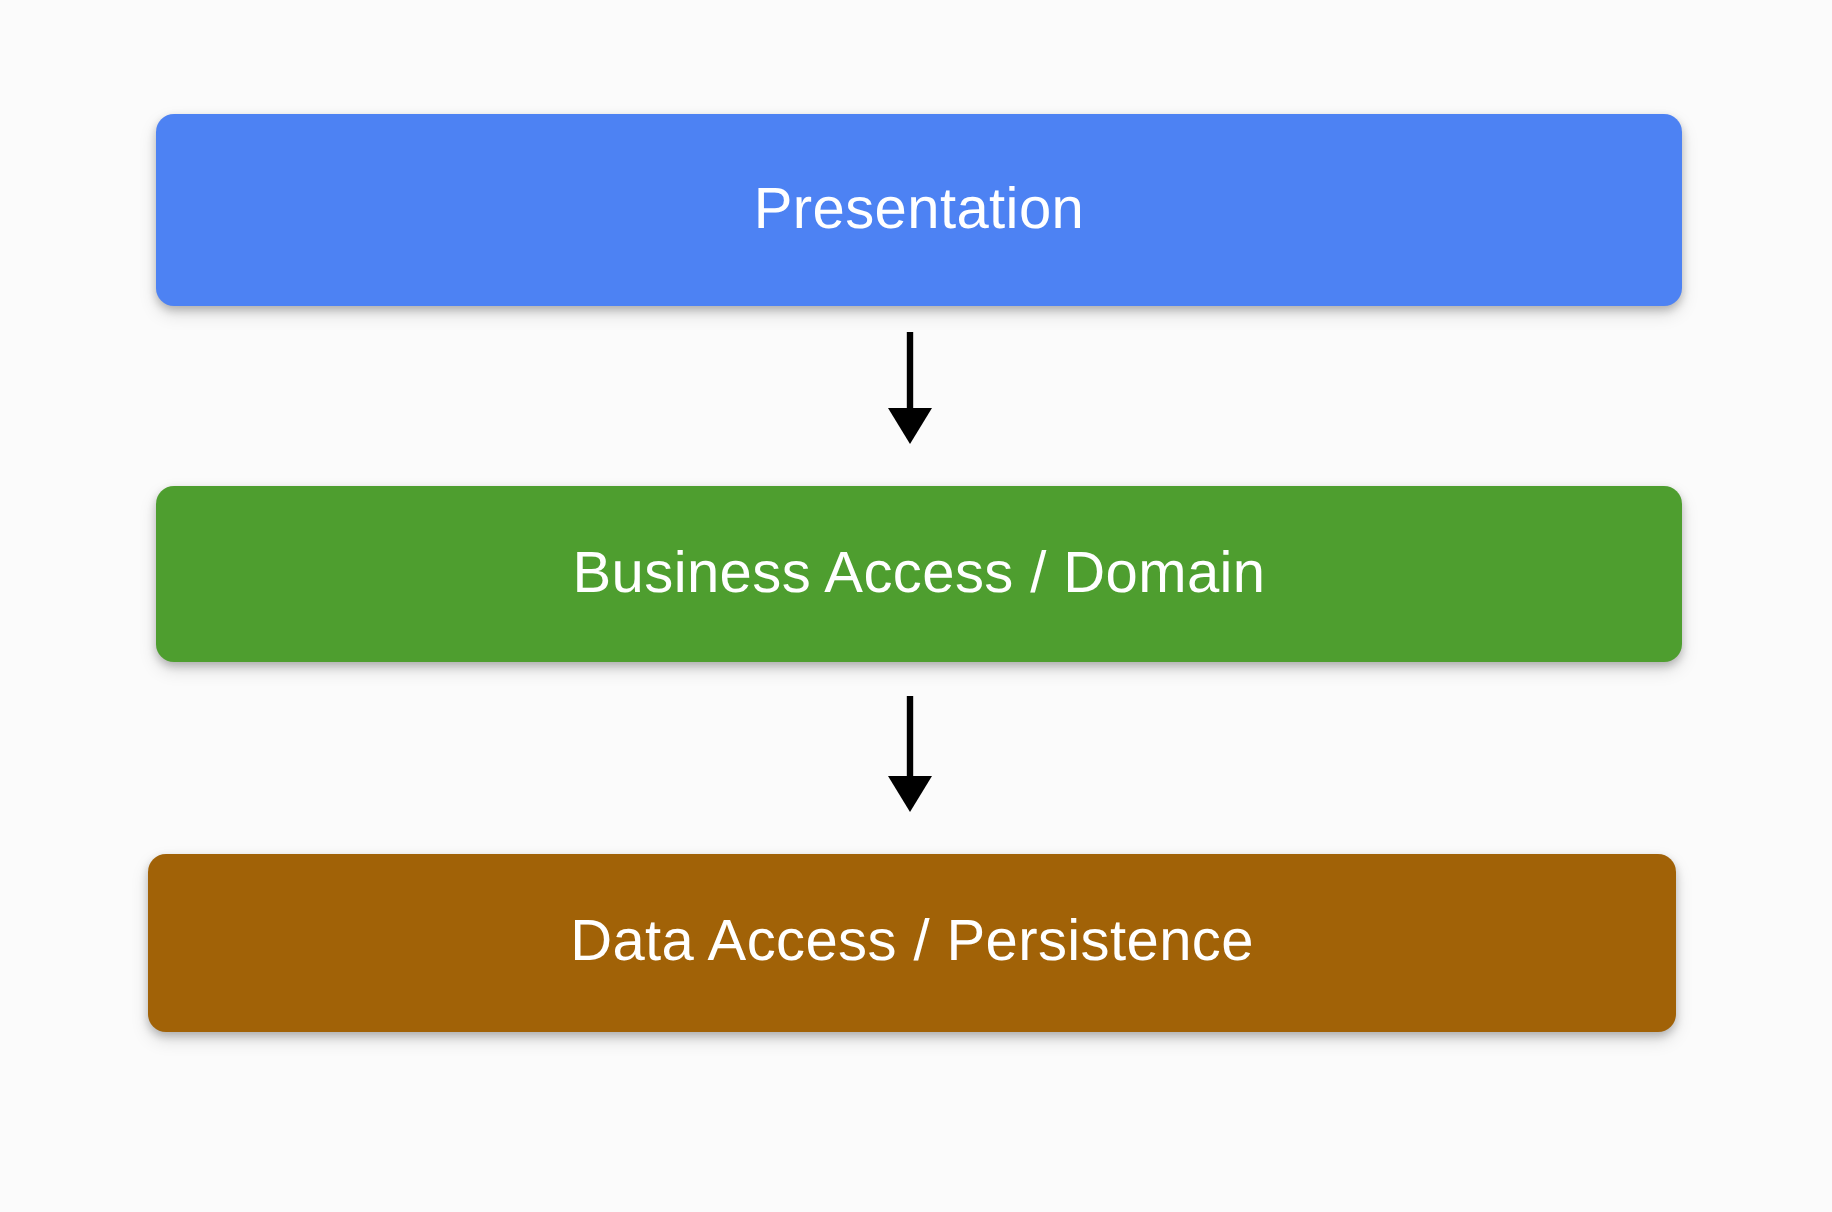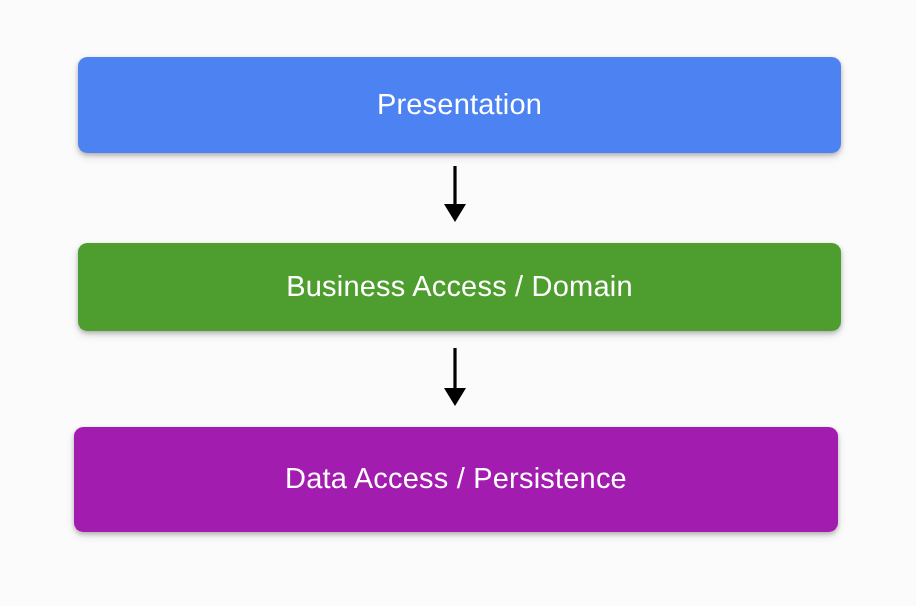--- a/index.html
+++ b/index.html
@@ -56,17 +56,17 @@
 
   <div class="layer-box" id="layer-1" style="left: 78px; top: 243px; width: 763px; height: 88px; background: rgb(78, 158, 47);">
     <span class="layer-label" style="color: rgb(255, 255, 255);">Business Access / Domain</span>
   </div>
 
   <svg class="arrow-svg" id="arrow-1" width="40" height="58" viewBox="0 0 40 58" style="left: 435px; top: 348px;">
     <line x1="20" y1="0" x2="20" y2="42" stroke="#000000" stroke-width="3.2"></line>
     <polygon points="9,40 31,40 20,58" fill="#000000"></polygon>
   </svg>
 
-  <div class="layer-box" id="layer-2" style="left: 74px; top: 427px; width: 764px; height: 105px; background: #a21caf;">
+  <div class="layer-box" id="layer-2" style="left: 74px; top: 427px; width: 764px; height: 89px; background: #a16207;">
     <span class="layer-label" style="color: rgb(255, 255, 255);">Data Access / Persistence</span>
   </div>
 
 </div>
 
 </body></html>

